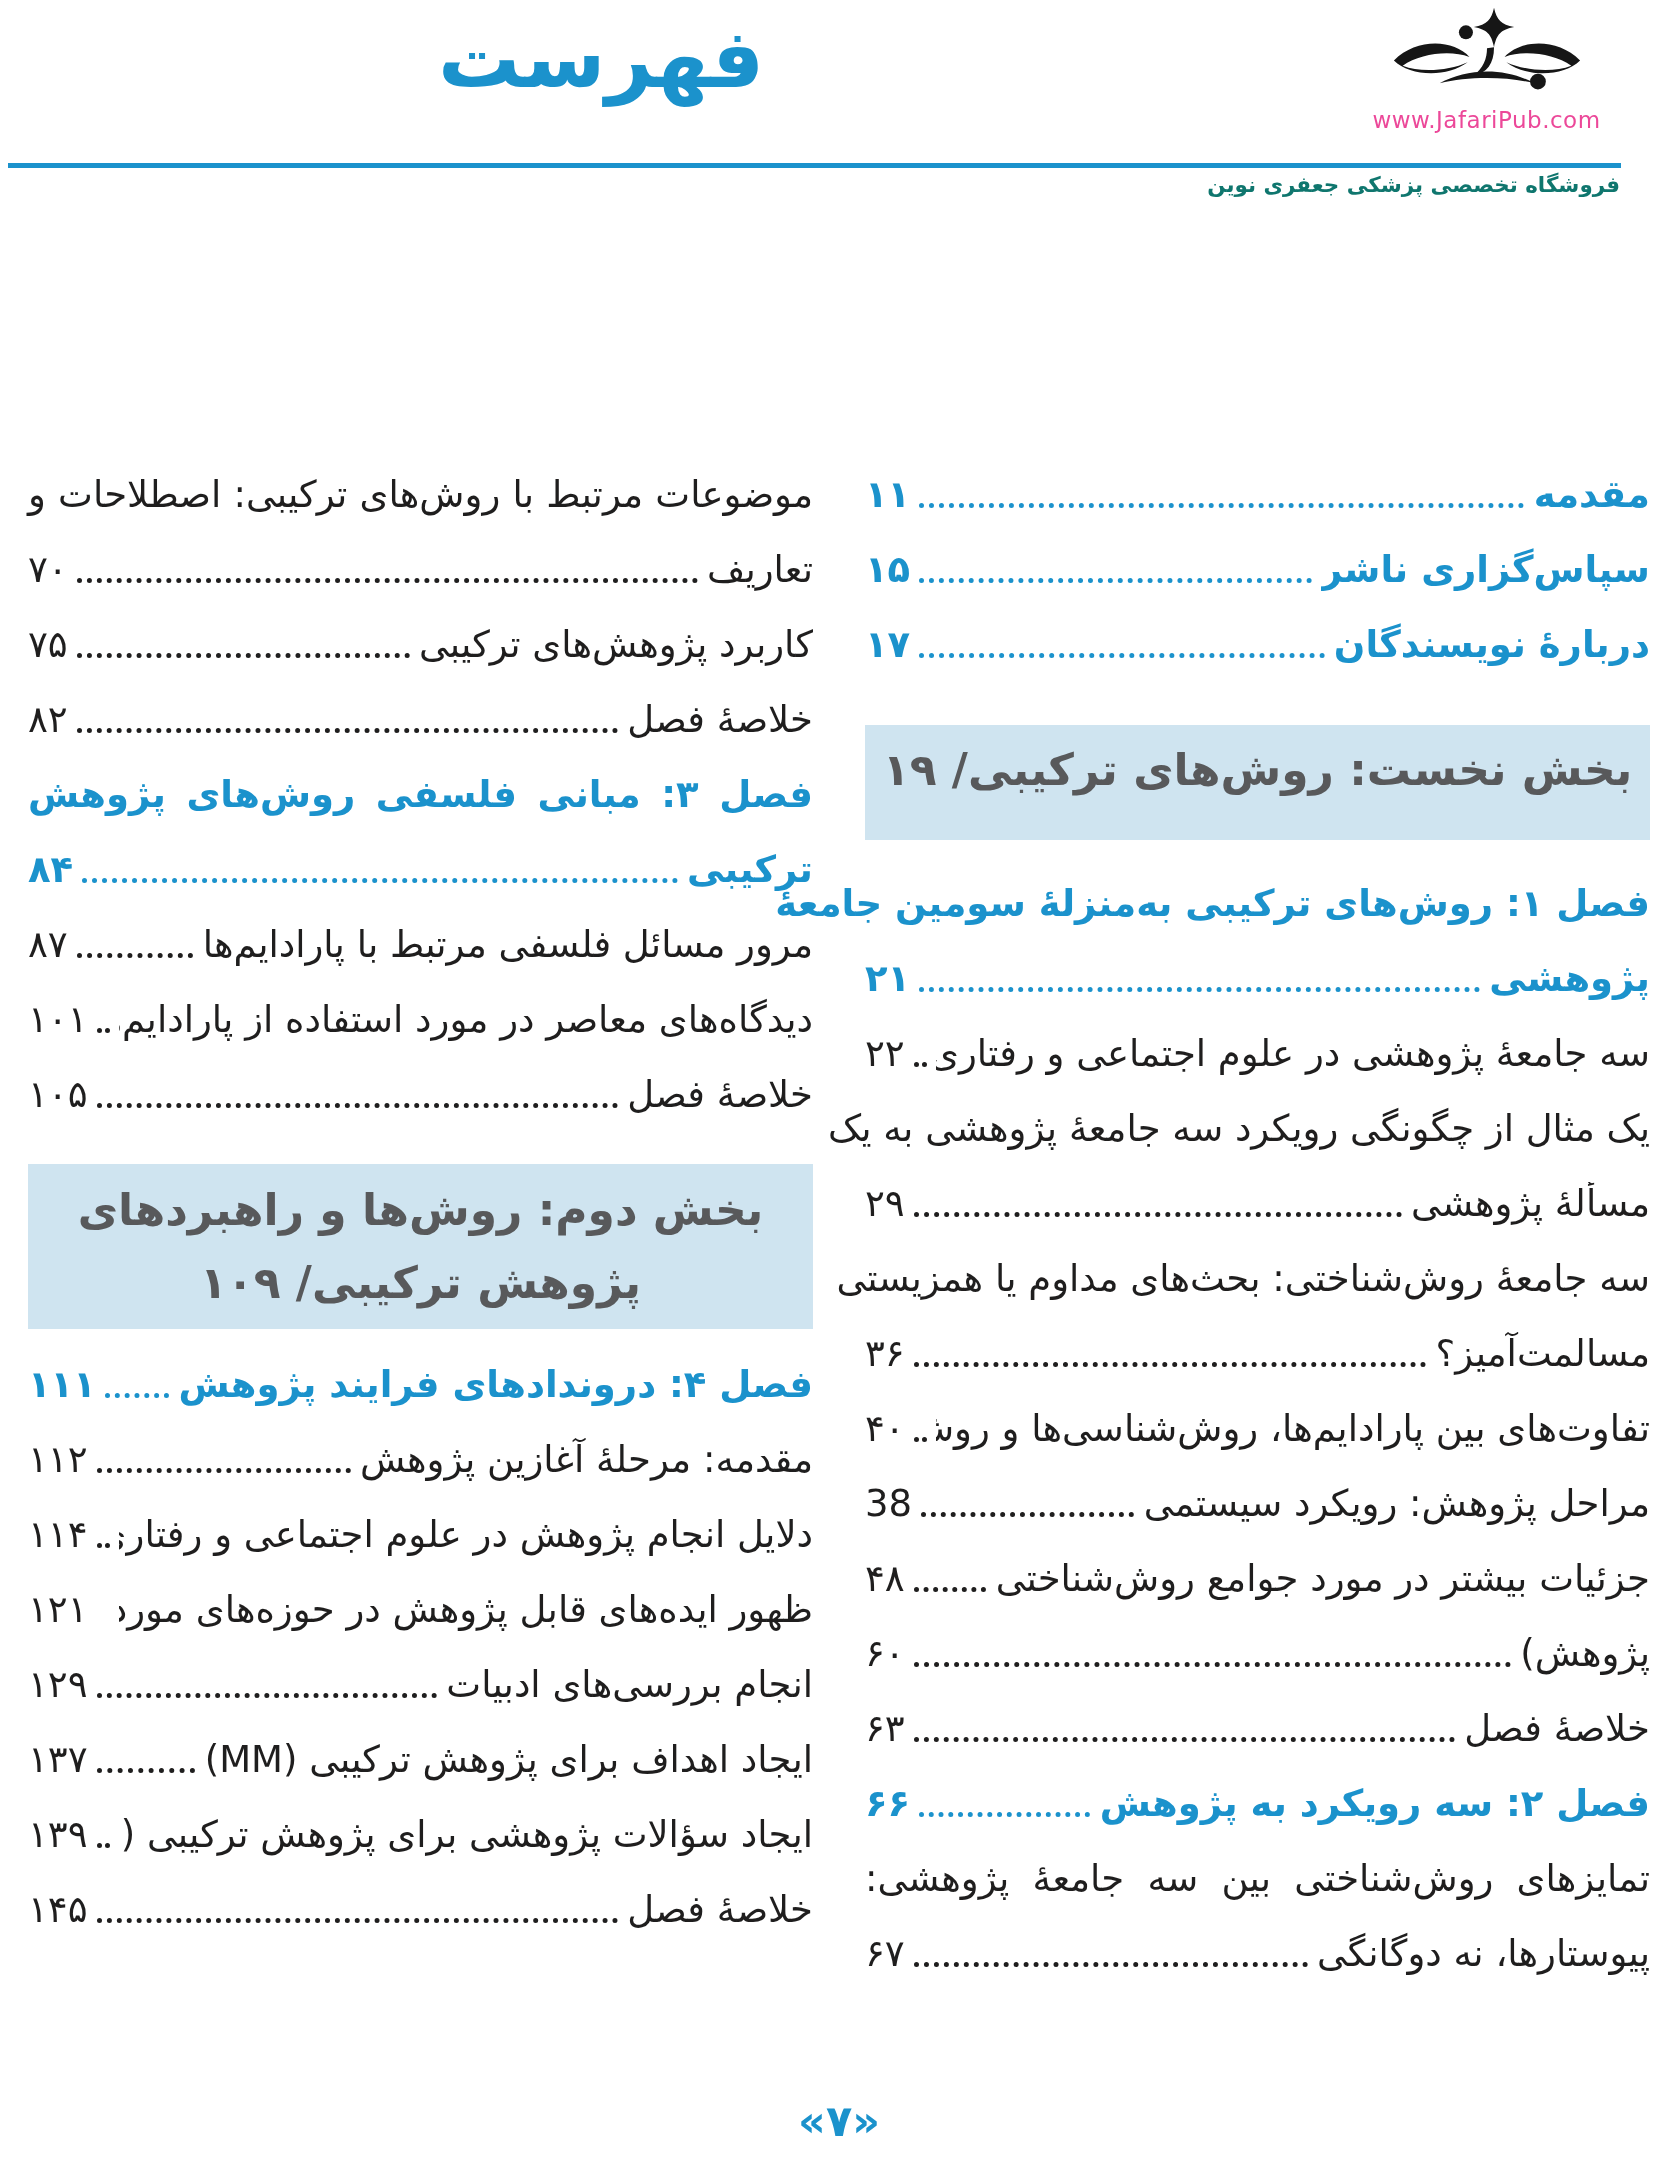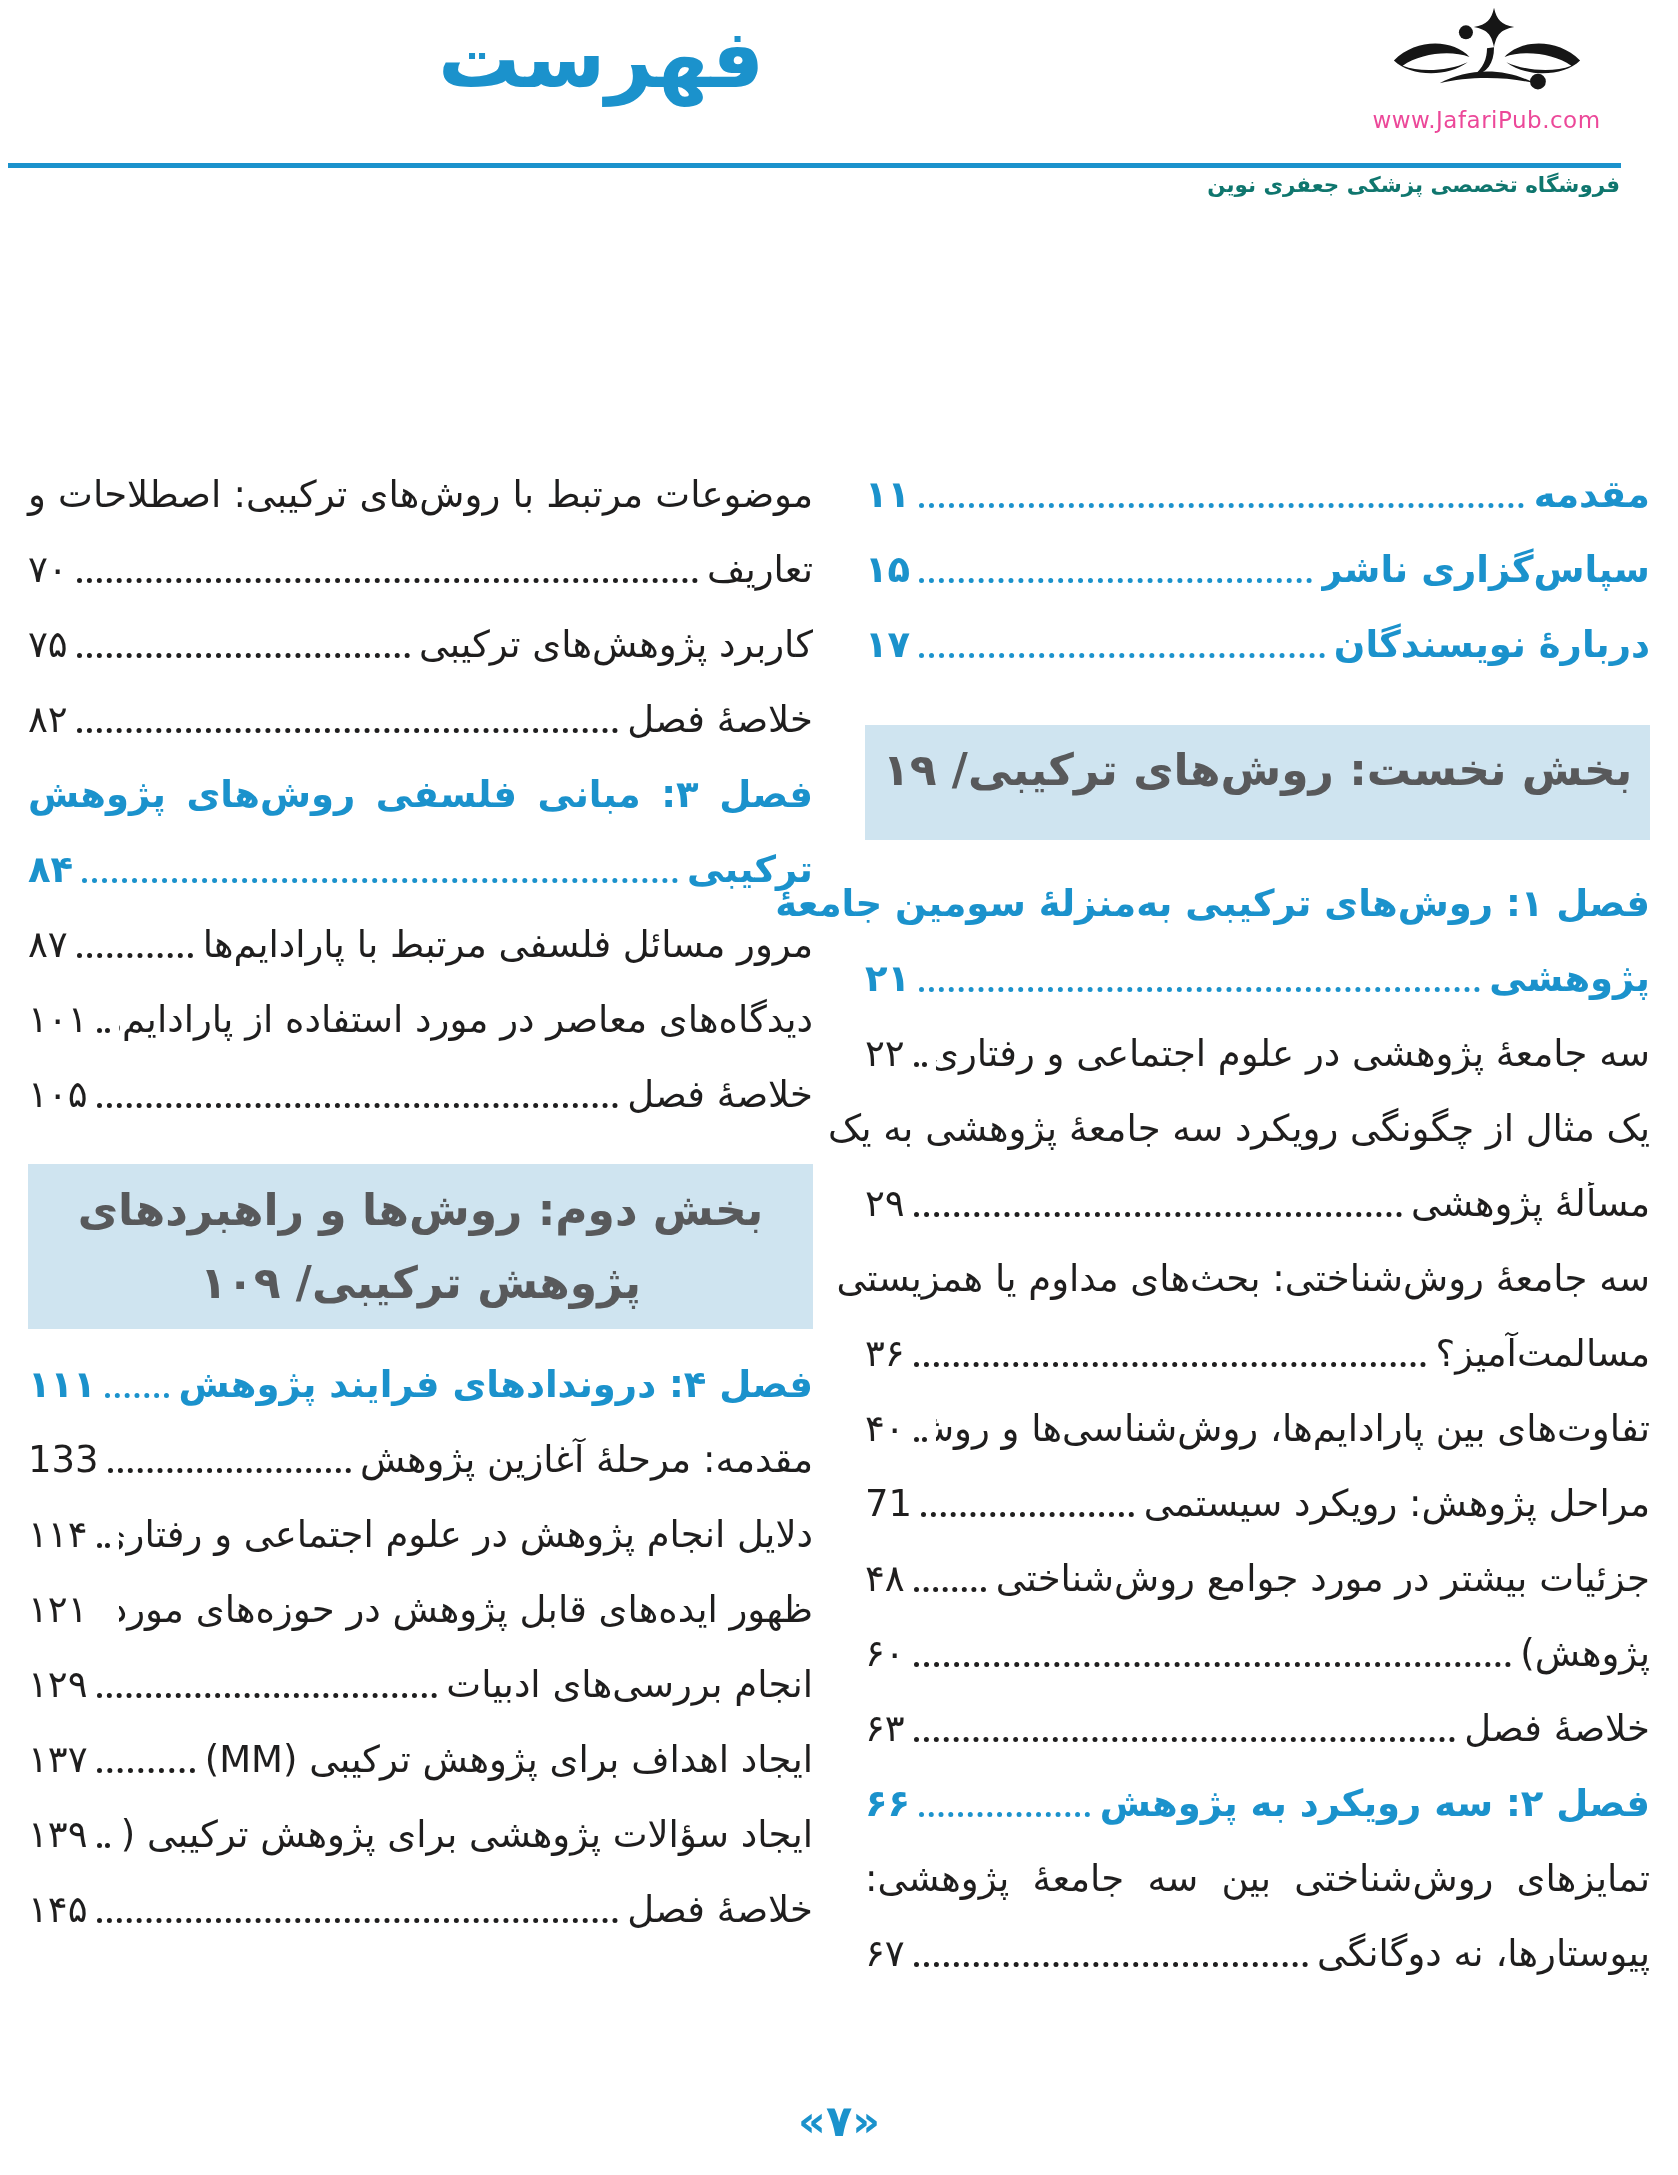--- a/index.html
+++ b/index.html
@@ -139,21 +139,21 @@
         <div class="line">
           <span class="t">تفاوت‌های بین پارادایم‌ها، روش‌شناسی‌ها و روش‌ها</span>
           <span class="leader"></span>
           <span class="pg">۴۰</span>
         </div>
       </div>
       <div class="entry item">
         <div class="line">
           <span class="t">مراحل پژوهش: رویکرد سیستمی</span>
           <span class="leader"></span>
-          <span class="pg">71</span>
+          <span class="pg">38</span>
         </div>
       </div>
       <div class="entry item">
         <div class="line">
           <span class="t">جزئیات بیشتر در مورد جوامع روش‌شناختی</span>
           <span class="leader"></span>
           <span class="pg">۴۸</span>
         </div>
       </div>
       <div class="entry item">
@@ -246,21 +246,21 @@
         <div class="line">
           <span class="t">فصل ۴: دروندادهای فرایند پژوهش</span>
           <span class="leader"></span>
           <span class="pg">۱۱۱</span>
         </div>
       </div>
       <div class="entry item">
         <div class="line">
           <span class="t">مقدمه: مرحلهٔ آغازین پژوهش</span>
           <span class="leader"></span>
-          <span class="pg">133</span>
+          <span class="pg">۱۱۲</span>
         </div>
       </div>
       <div class="entry item">
         <div class="line">
           <span class="t">دلایل انجام پژوهش در علوم اجتماعی و رفتاری</span>
           <span class="leader"></span>
           <span class="pg">۱۱۴</span>
         </div>
       </div>
       <div class="entry item">

